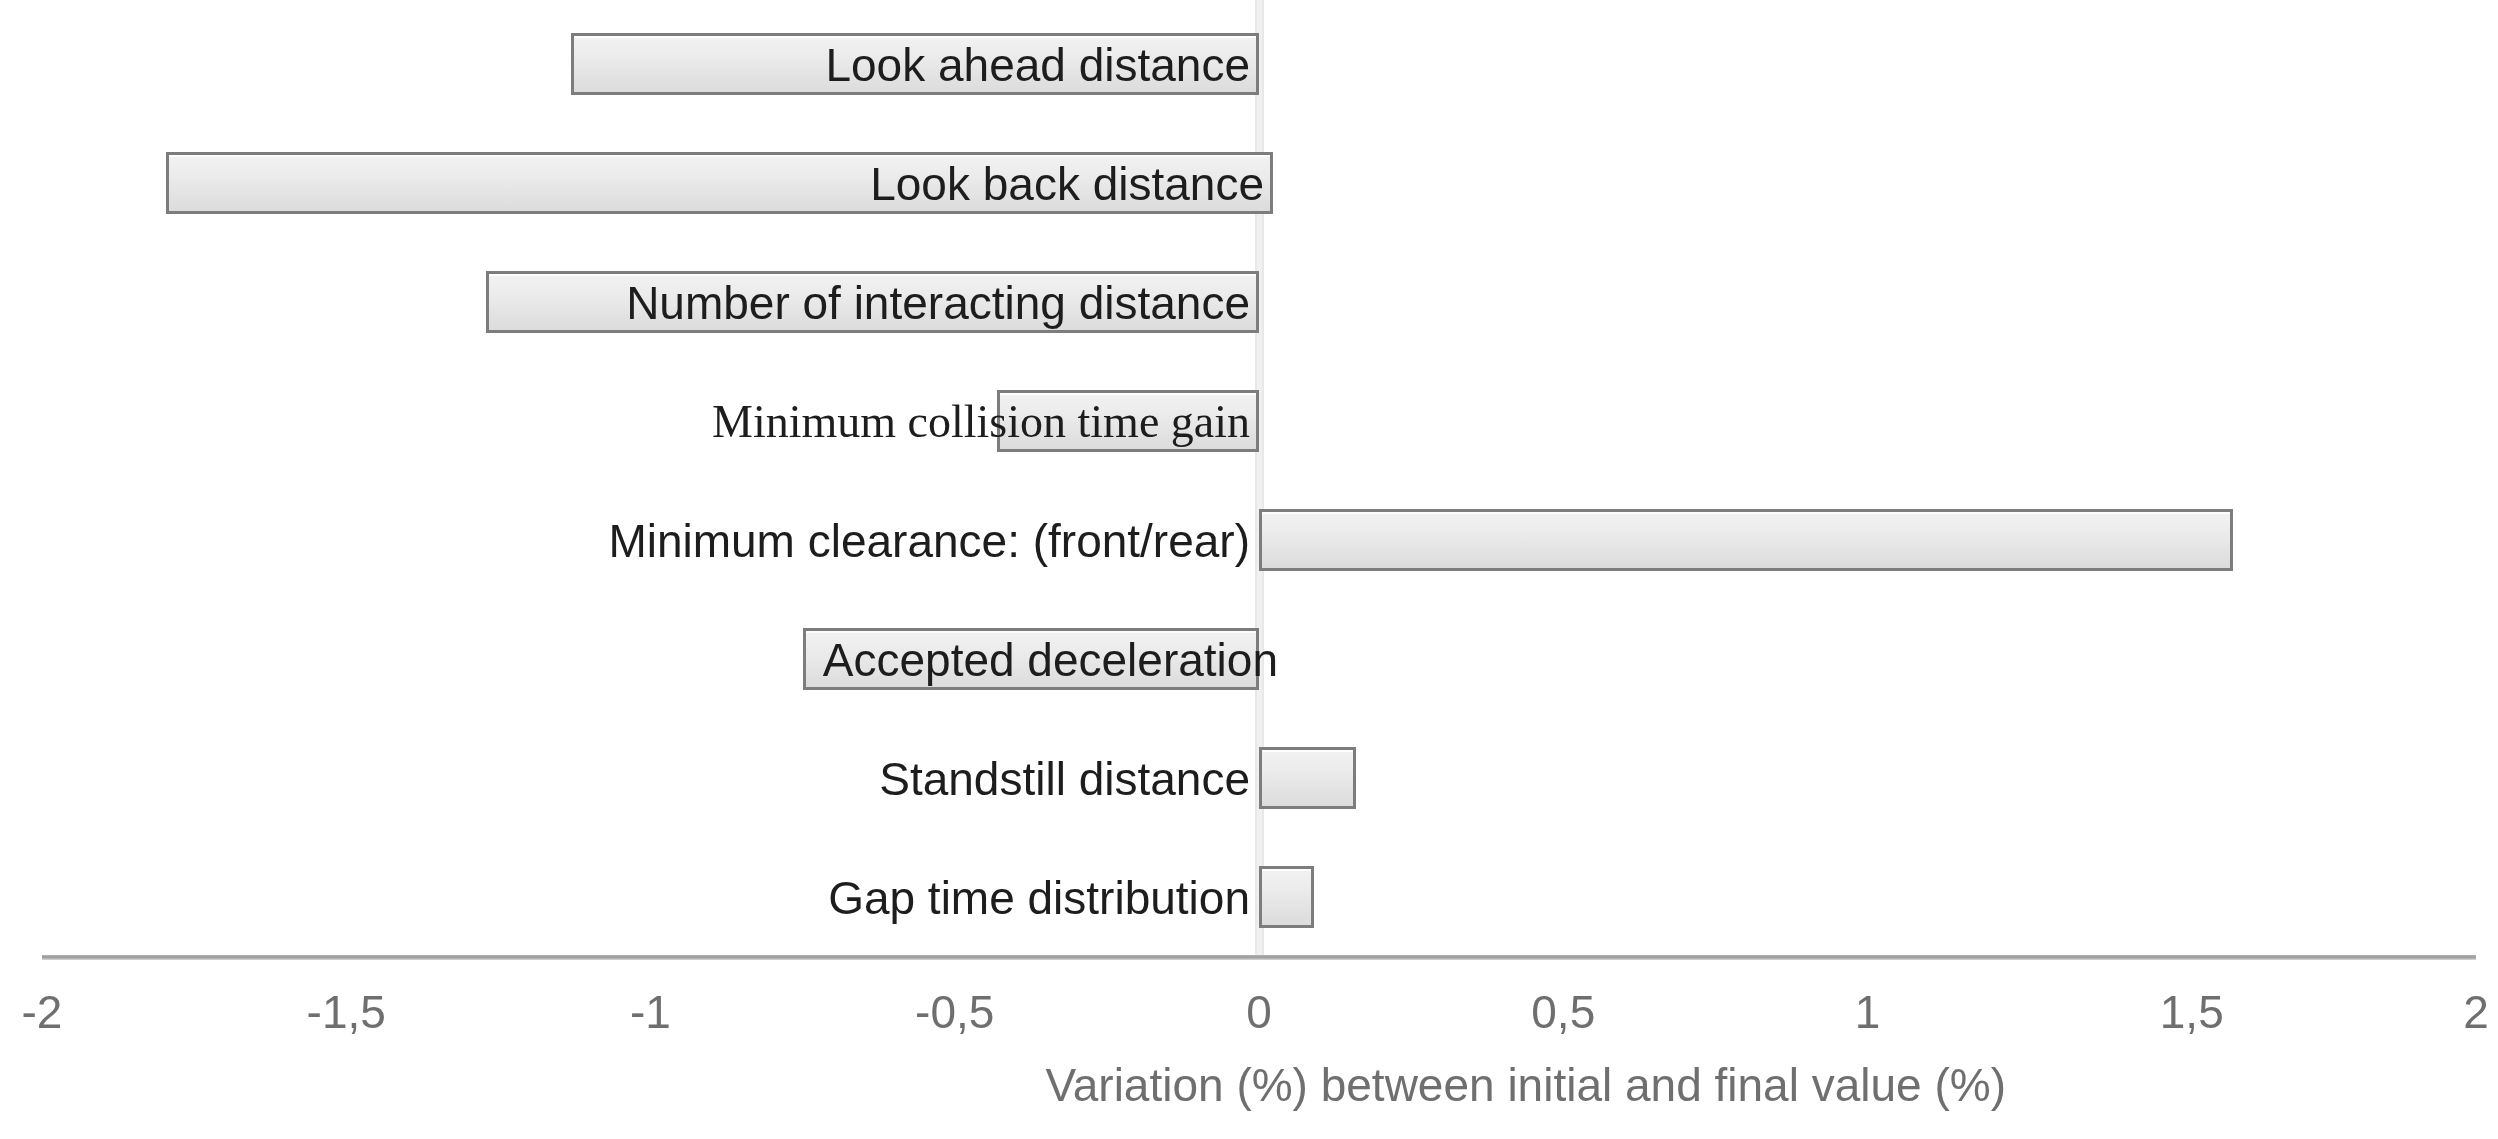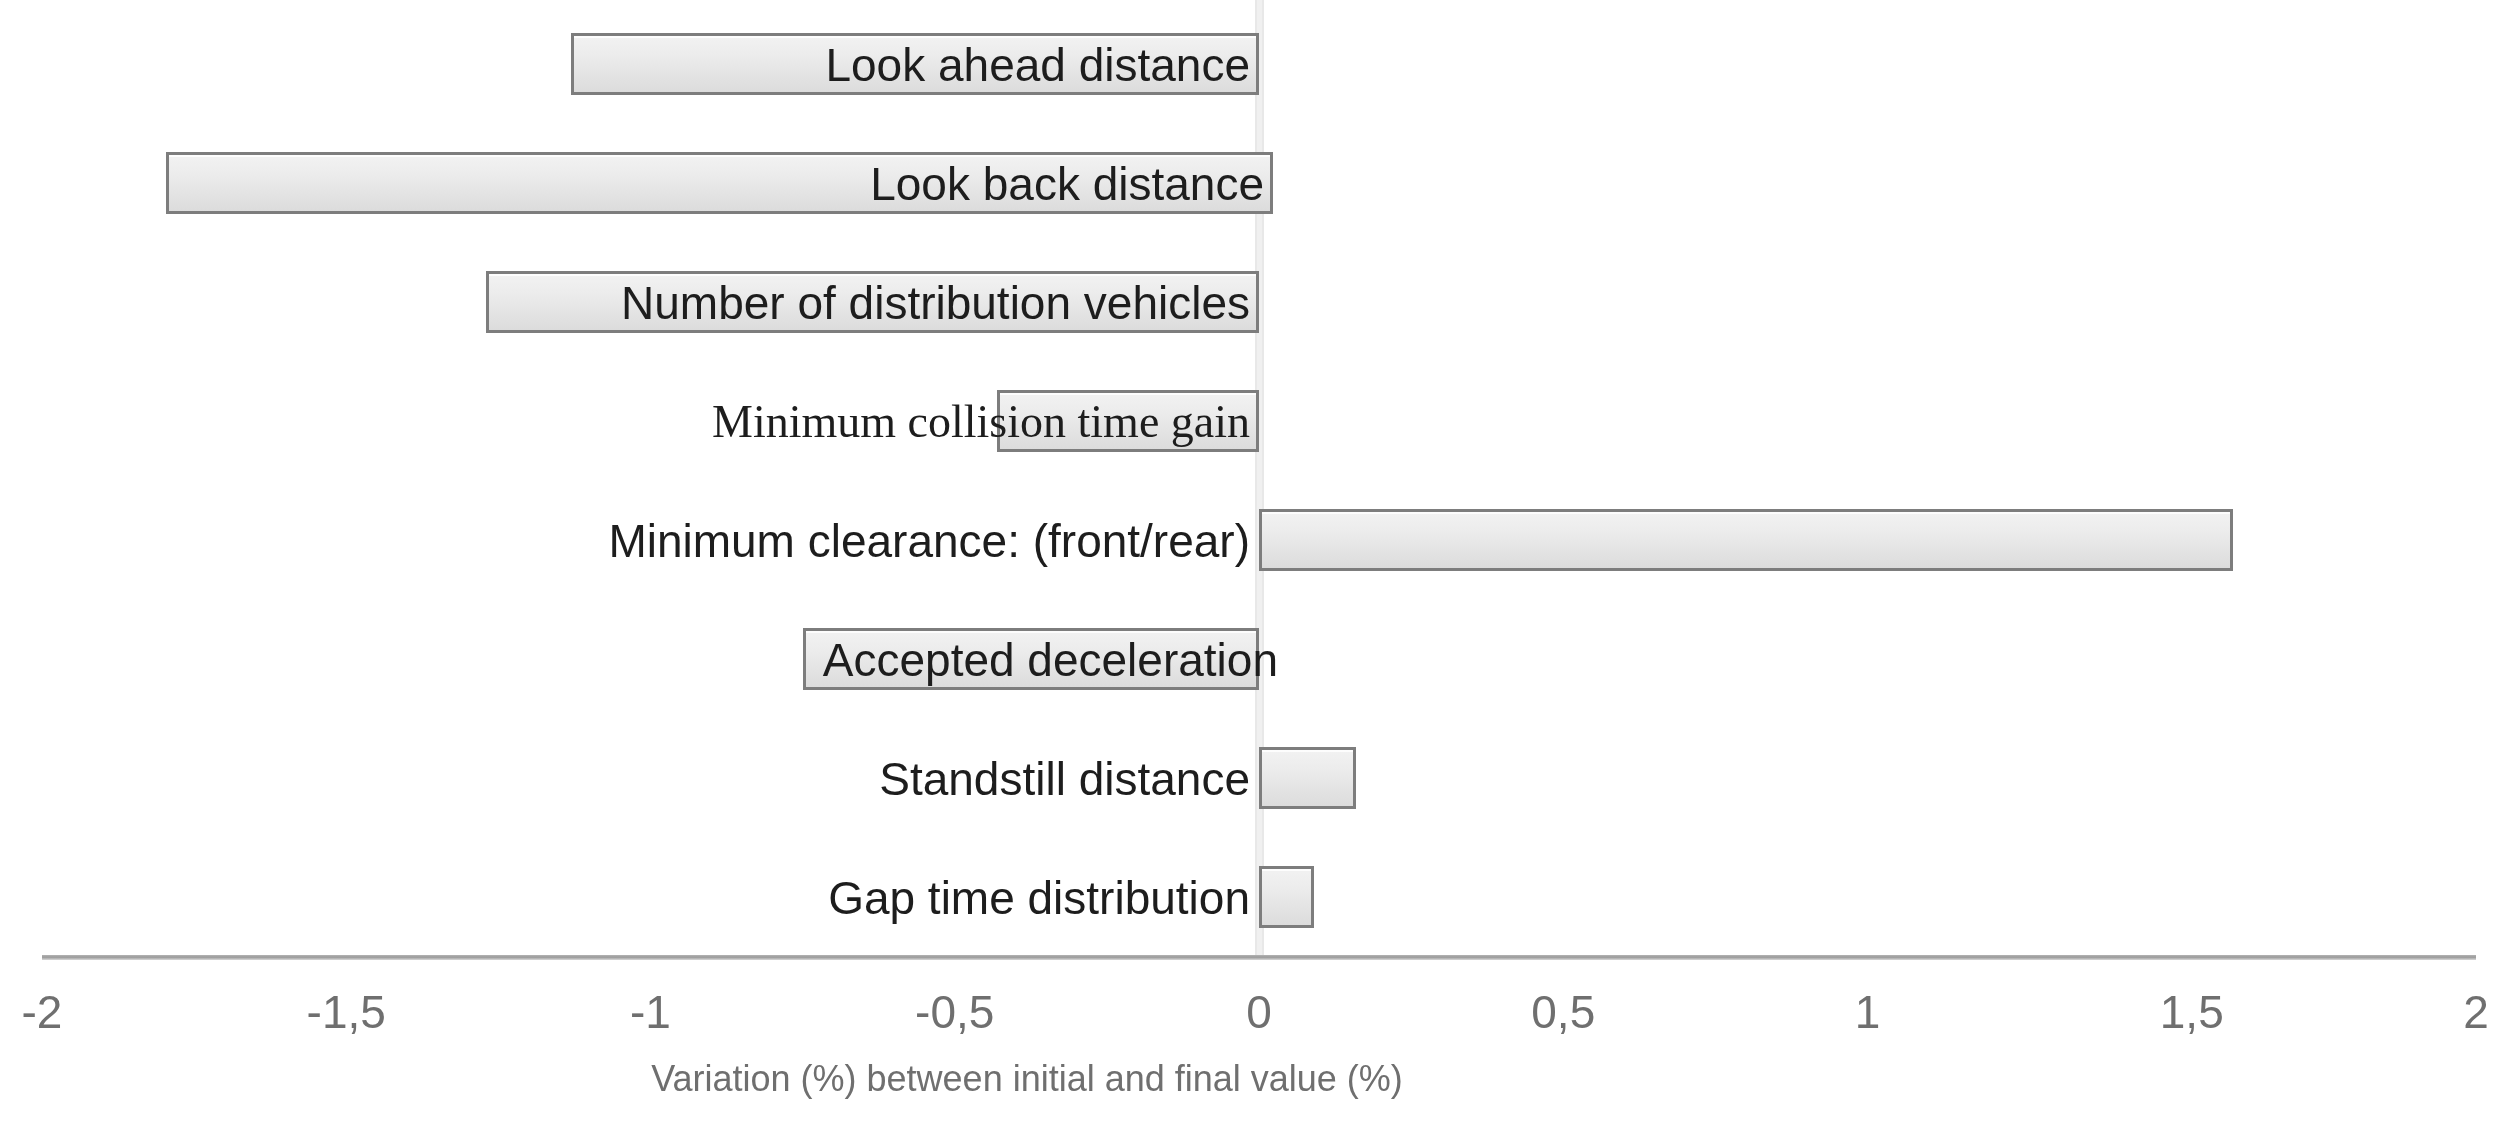--- a/index.html
+++ b/index.html
@@ -82,22 +82,22 @@
     font-size: 46px;
     color: #6f6f6f;
     transform: translateX(-50%);
     white-space: nowrap;
   }
   #x-axis-title {
     position: absolute;
     left: 0;
     top: 1058px;
     width: 2006px;
-    text-align: center;
-    font-size: 36px;
+    text-align: right;
+    font-size: 46px;
     color: #6f6f6f;
     white-space: nowrap;
   }
   #x-axis-title-inner {
     display: inline-block;
     margin-left: 48px;
   }
 </style>
 </head>
 <body>
@@ -110,21 +110,21 @@
   <div class="bar-row" style="top: 6px;">
         <div class="bar" title="-1.13" style="left: 571.395px; width: 687.605px;"></div>
         <div class="cat-label">Look ahead distance</div>
       </div>
       <div class="bar-row" style="top: 125px; margin-left: 14px;">
         <div class="bar" title="-1.82" style="left: 151.53px; width: 1107.47px;"></div>
         <div class="cat-label">Look back distance</div>
       </div>
       <div class="bar-row" style="top: 244px;">
         <div class="bar" title="-1.27" style="left: 486.205px; width: 772.795px;"></div>
-        <div class="cat-label">Number of distribution vehicles</div>
+        <div class="cat-label">Number of interacting distance</div>
       </div>
       <div class="bar-row" style="top: 363px; font-family: Liberation Serif, serif;">
         <div class="bar" title="-0.43" style="left: 997.345px; width: 261.655px;"></div>
         <div class="cat-label">Minimum collision time gain</div>
       </div>
       <div class="bar-row" style="top: 482px;">
         <div class="bar" title="1.6" style="left: 1259px; width: 973.6px;"></div>
         <div class="cat-label">Minimum clearance: (front/rear)</div>
       </div>
       <div class="bar-row" style="top: 601px; padding-left: 28px;">

